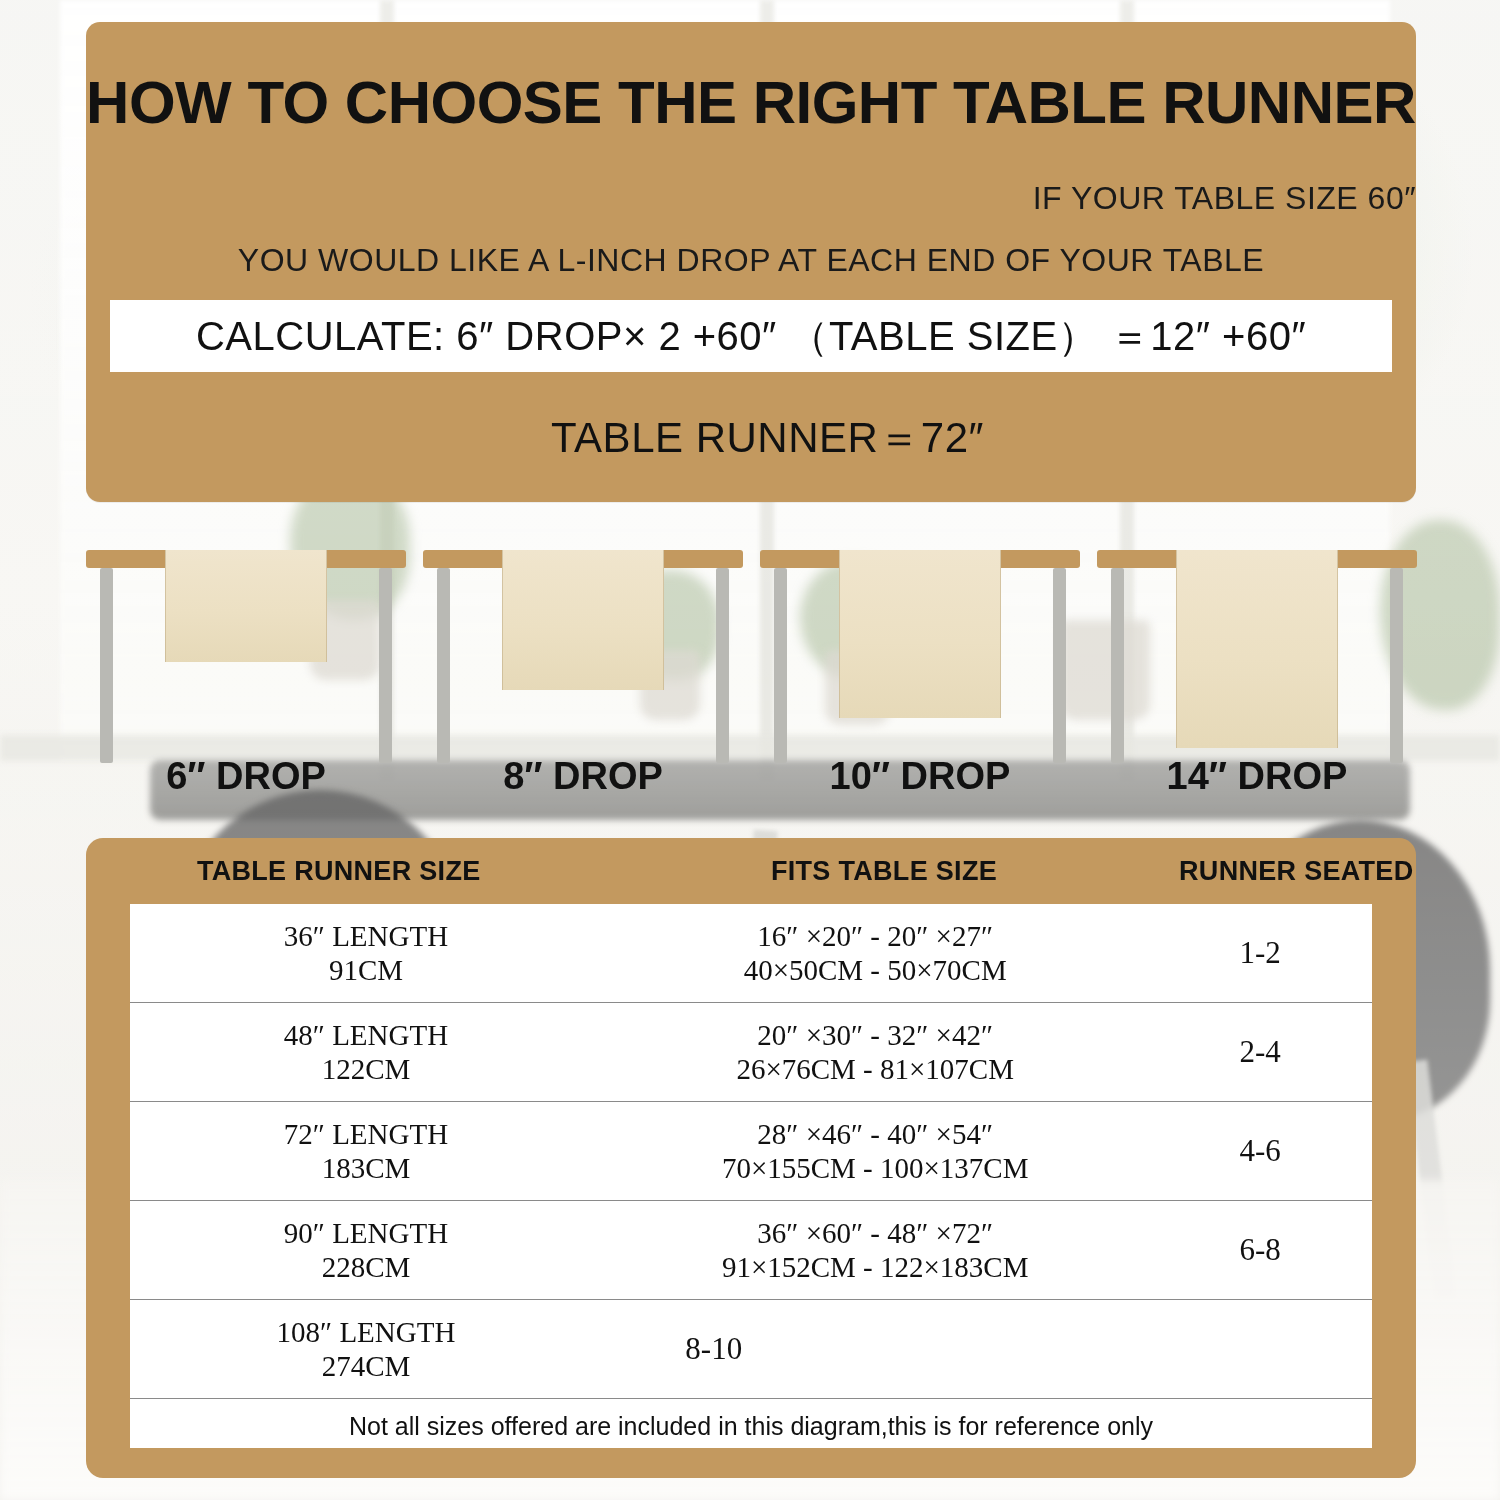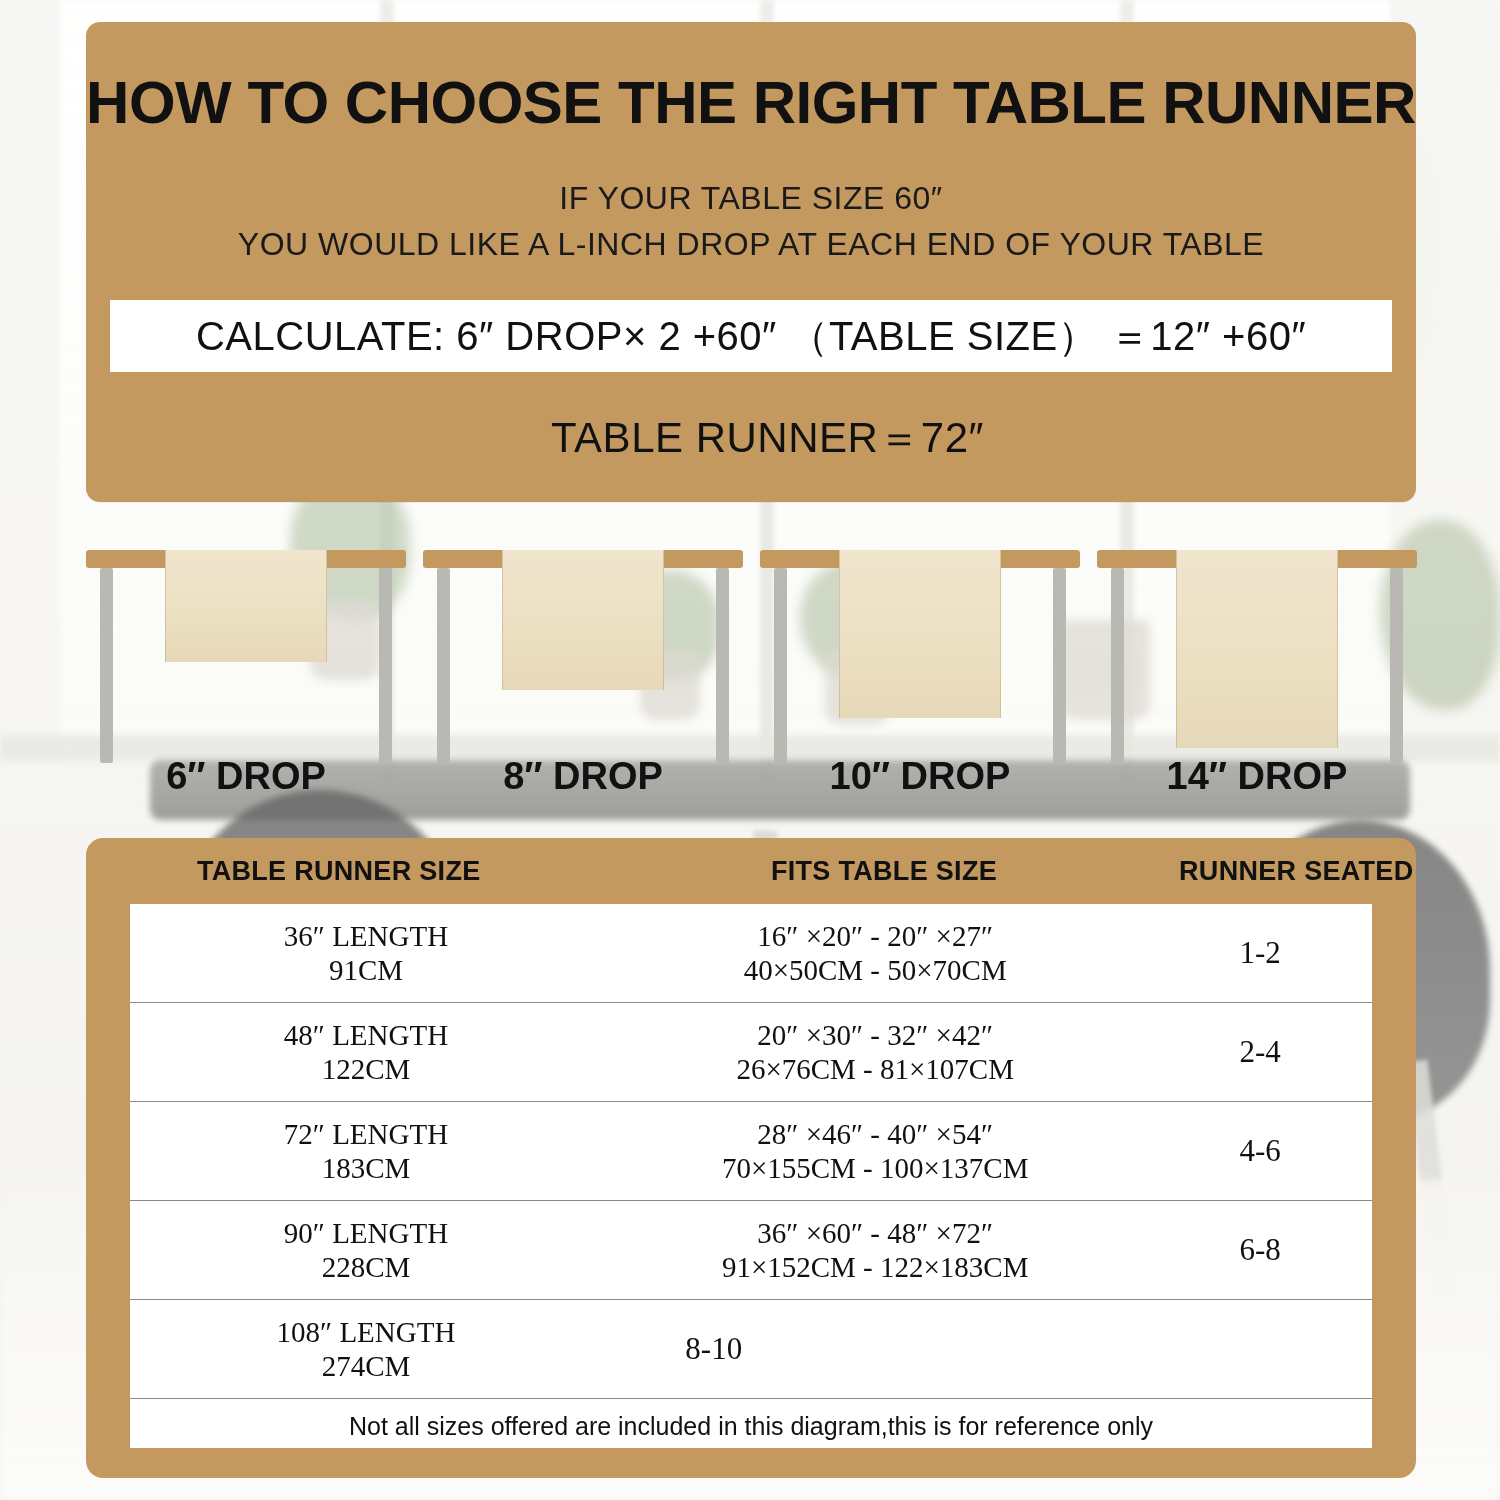--- a/index.html
+++ b/index.html
@@ -114,22 +114,22 @@
     white-space: nowrap;
   }
   .subline {
     position: absolute;
     left: 0; right: 0;
     text-align: center;
     font-size: 32px;
     color: #1a1a1a;
     letter-spacing: .5px;
   }
-  #sub-1 { top: 158px; }
-  #sub-2 { top: 204px; }
+  #sub-1 { top: 158px; text-align: right; }
+  #sub-2 { top: 220px; }
 
   #calc-bar {
     position: absolute;
     left: 24px; top: 278px; width: 1282px; height: 72px;
     background: #ffffff;
     display: flex;
     align-items: center;
     justify-content: center;
   }
   #calc-text {

